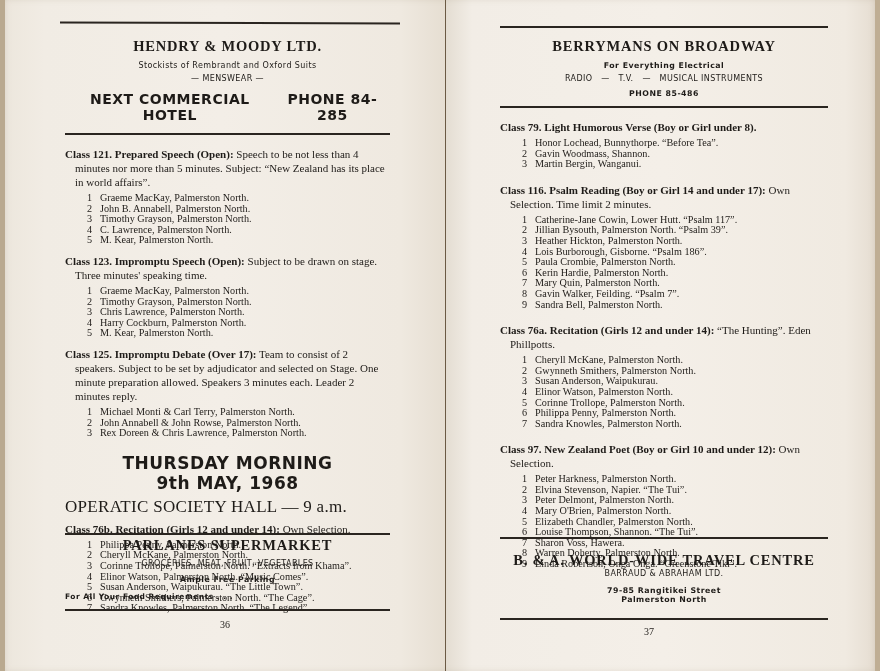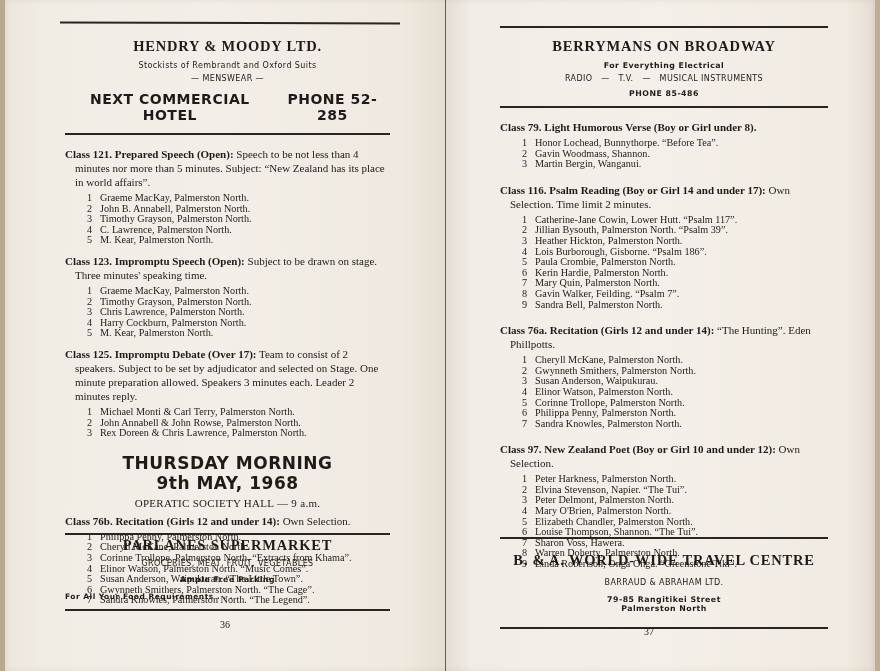--- a/index.html
+++ b/index.html
@@ -32,39 +32,39 @@
   .ad-bold { font-size:8.5px; font-weight:bold; letter-spacing:0.5px; }
   .ad-row { display:flex; justify-content:space-between; font-size:14px; font-weight:bold; letter-spacing:0.5px; }
 
   .cls { font-size:11px; line-height:14px; margin:0; }
   .cls b { font-weight:bold; }
   .entries { list-style:none; margin:4px 0 0 0; padding:0; font-size:10.2px; line-height:10.6px; }
   .entries li { display:flex; }
   .entries .num { width:17px; text-align:right; padding-right:8px; flex:none; }
 
   .day { text-align:center; font-family:"DejaVu Sans", sans-serif; font-weight:bold; font-size:17px; line-height:20px; letter-spacing:0.5px; }
-  .venue { text-align:center; font-size:11px; letter-spacing:0.3px; margin:4px 0 5px; }
+  .venue { font-size:17px; letter-spacing:0.3px; margin:4px 0 5px; }
   .pagenum { position:absolute; font-size:10px; }
 </style>
 </head>
 <body>
 
 <div class="spread">
 
   <div class="page left">
     <div class="edge-left"></div>
     <div class="content">
       <div class="rule" style="margin-left:-5px;width:340px;transform:rotate(0.15deg);"></div>
       <div class="ad" style="padding-top:14px;">
         <div class="ad-title">HENDRY &amp; MOODY LTD.</div>
         <div class="ad-small" style="margin-top:6px;">Stockists of Rembrandt and Oxford Suits</div>
         <div class="ad-small" style="margin-top:4px;">— MENSWEAR —</div>
         <div class="ad-row" style="margin-top:8px;">
           <span>NEXT COMMERCIAL HOTEL</span>
-          <span>PHONE 52-285</span>
+          <span>PHONE 84-285</span>
         </div>
       </div>
       <div class="rule" style="margin-top:10px;"></div>
 
       <div id="left-classes" style="margin-top:12px;">
           <div>
             <p class="cls" style="text-indent: -10px; padding-left: 10px;"><b>Class 121. Prepared Speech (Open):</b><span> Speech to be not less than 4 minutes nor more than 5 minutes. Subject: “New Zealand has its place in world affairs”.</span></p>
             <ul class="entries" style="margin-left: 10px;">
               <li>
                 <span class="num">1</span>
@@ -336,21 +336,21 @@
               </li>
             </ul>
           </div>
         </div>
     </div>
 
     <div class="content" style="top:537px;">
       <div class="rule"></div>
       <div class="ad" style="margin-top:13px;">
         <div class="ad-title">B. &amp; A. WORLD-WIDE TRAVEL CENTRE</div>
-        <div class="ad-small" style="margin-top:9px;">BARRAUD &amp; ABRAHAM LTD.</div>
+        <div class="ad-small" style="">BARRAUD &amp; ABRAHAM LTD.</div>
         <div class="ad-row" style="margin-top:8px;font-size:7.8px;flex-direction:column;">
           <span>79-85 Rangitikei Street</span>
           <span>Palmerston North</span>
         </div>
       </div>
       <div class="rule" style="margin-top:14px;"></div>
     </div>
     <div class="pagenum" style="left:198px;top:626px;">37</div>
   </div>
 </div>

